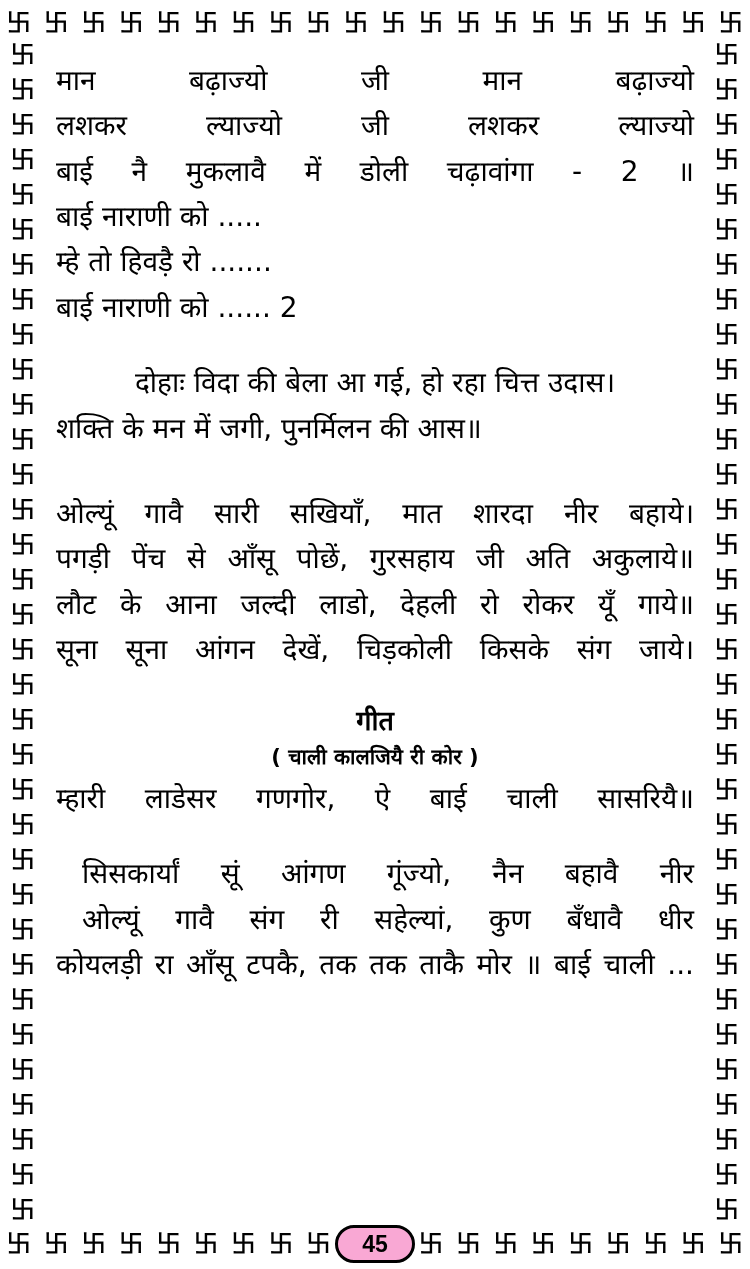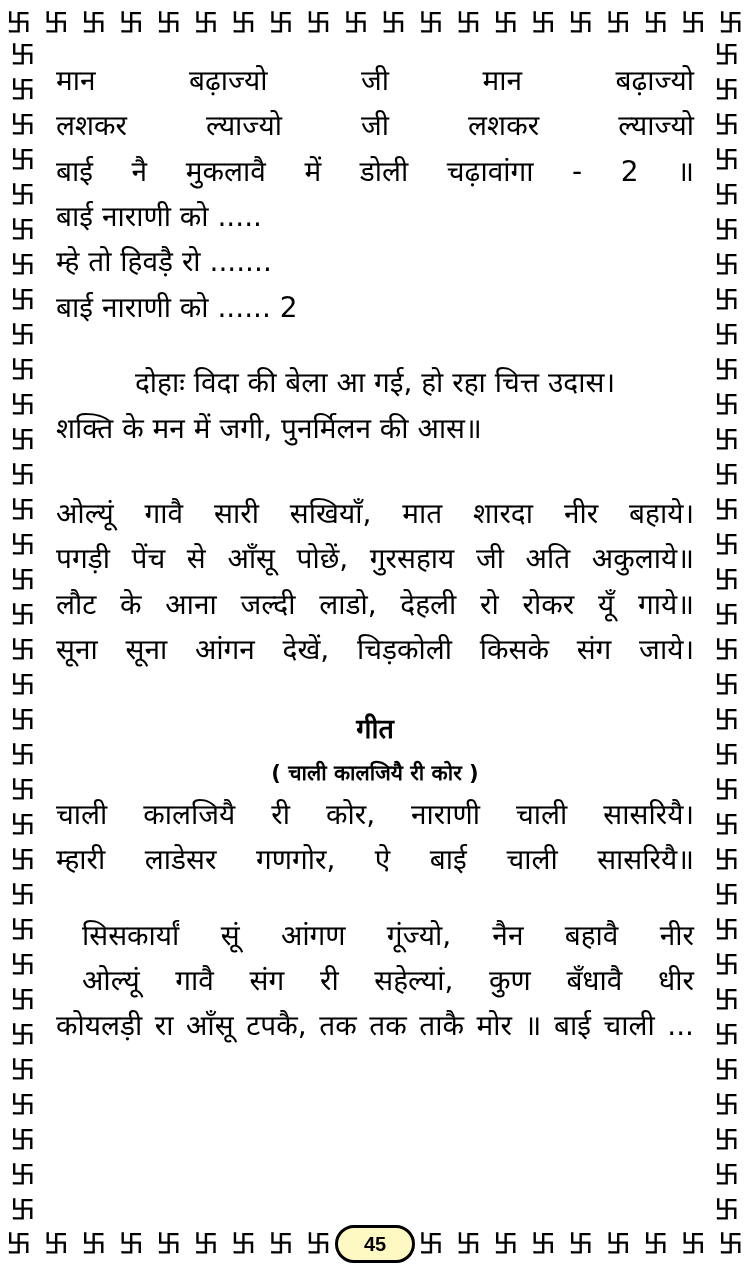--- a/index.html
+++ b/index.html
@@ -74,21 +74,21 @@
   .l-left   { text-align: center; }
   .l-just   { text-align: justify; text-align-last: justify; }
   .l-indent { padding-left: 26px; }
   .spacer-md { height: 30px; }
   .spacer-lg { height: 40px; }
 
   .song-title {
     text-align: center;
     font-size: 27px;
     font-weight: bold;
-    margin: 8px;
+    margin: 0;
     line-height: 1.4;
   }
   .song-sub {
     text-align: center;
     font-size: 21px;
     font-weight: bold;
     margin: 0;
     line-height: 1.7;
   }
 
@@ -99,27 +99,27 @@
     right: 0;
     bottom: 6px;
     display: flex;
     justify-content: center;
     align-items: center;
     height: 38px;
   }
   .page-number {
     border: 3px solid #000;
     border-radius: 19px;
-    background: #fef9c3;
+    background: #f9a8d4;
     min-width: 58px;
     height: 32px;
     display: flex;
     align-items: center;
     justify-content: center;
-    font-size: 20px;
+    font-size: 23px;
     font-weight: bold;
     font-family: "Liberation Sans", sans-serif;
     padding: 0 8px;
     position: relative;
     z-index: 3;
   }
 </style>
 </head>
 <body>
 
@@ -264,21 +264,20 @@
     <div class="line l-just">ओल्यूं गावै सारी सखियाँ, मात शारदा नीर बहाये।</div>
     <div class="line l-just">पगड़ी पेंच से आँसू पोछें, गुरसहाय जी अति अकुलाये॥</div>
     <div class="line l-just">लौट के आना जल्दी लाडो, देहली रो रोकर यूँ गाये॥</div>
     <div class="line l-just">सूना सूना आंगन देखें, चिड़कोली किसके संग जाये।</div>
 
     <div class="spacer-md"></div>
 
     <div class="song-title">गीत</div>
     <div class="song-sub">( चाली कालजियै री कोर )</div>
 
-    <div class="line l-just">चाली  कालजियै  री  कोर,  नाराणी  चाली  सासरियै।</div>
     <div class="line l-just">म्हारी  लाडेसर  गणगोर,  ऐ  बाई  चाली  सासरियै॥</div>
 
     <div class="spacer-md"></div>
 
     <div class="line l-just l-indent">सिसकार्यां सूं आंगण गूंज्यो, नैन बहावै नीर</div>
     <div class="line l-just l-indent">ओल्यूं गावै संग री सहेल्यां, कुण बँधावै धीर</div>
     <div class="line l-just">कोयलड़ी रा आँसू टपकै, तक तक ताकै मोर ॥ बाई चाली ...</div>
 
   </div>
 

